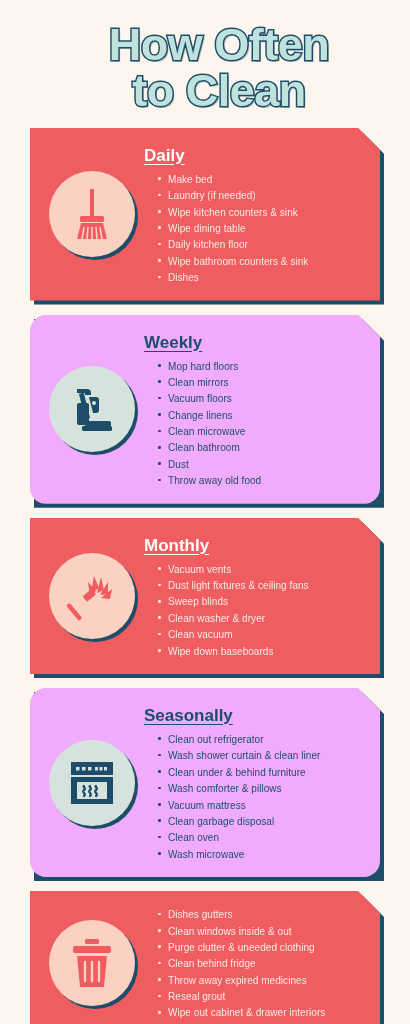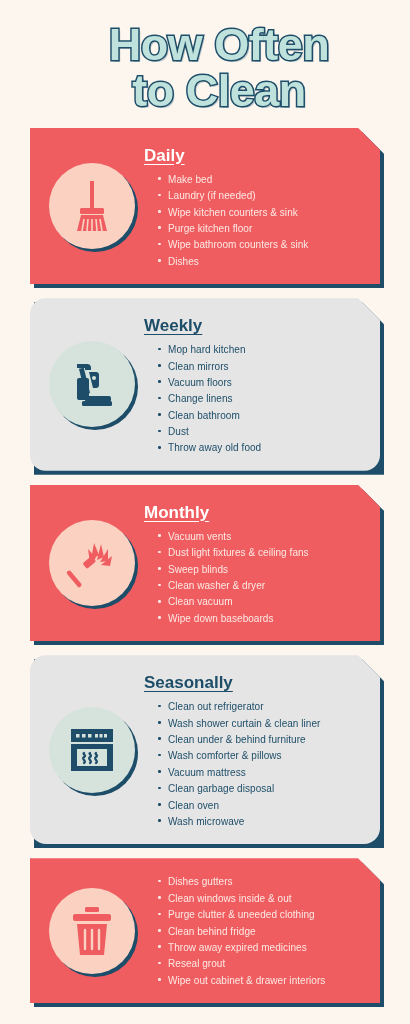--- a/index.html
+++ b/index.html
@@ -57,21 +57,21 @@
   }
   .card {
     position: relative;
     display: flex;
     align-items: flex-end;
     padding: 14px 12px 14px 10px;
     min-height: 108px;
     box-sizing: border-box;
   }
   .card.red   { background: #ef5d60; }
-  .card.mint  { background: #e5e5e5; border-radius: 16px; }
+  .card.mint  { background: #f0abfc; border-radius: 16px; }
 
   
   .icon-cell {
     flex: 0 0 104px;
     display: flex;
     align-items: center;
     justify-content: center;
     align-self: center;
   }
   .medallion {
@@ -175,21 +175,22 @@
       </svg>
             </div>
           </div>
         </div>
         <div class="text-cell">
           <div class="card-title">Daily</div>
           <ul class="task-list">
             <li>Make bed</li>
             <li>Laundry (if needed)</li>
             <li>Wipe kitchen counters &amp; sink</li>
-            <li>Purge kitchen floor</li>
+            <li>Wipe dining table</li>
+            <li>Daily kitchen floor</li>
             <li>Wipe bathroom counters &amp; sink</li>
             <li>Dishes</li>
           </ul>
         </div>
       </div>
     </div>
     <div class="card-wrap">
       <div class="card-shadow"></div>
       <div class="card mint">
         <div class="icon-cell">
@@ -204,24 +205,25 @@
         <circle cx="29" cy="20" r="2" fill="#d6e3dc"></circle>
         <rect x="20" y="38" width="26" height="6" rx="2" fill="#1d4d68"></rect>
         <rect x="17" y="43" width="30" height="5" rx="1.5" fill="#1d4d68"></rect>
       </svg>
             </div>
           </div>
         </div>
         <div class="text-cell">
           <div class="card-title">Weekly</div>
           <ul class="task-list">
-            <li>Mop hard kitchen</li>
+            <li>Mop hard floors</li>
             <li>Clean mirrors</li>
             <li>Vacuum floors</li>
             <li>Change linens</li>
+            <li>Clean microwave</li>
             <li>Clean bathroom</li>
             <li>Dust</li>
             <li>Throw away old food</li>
           </ul>
         </div>
       </div>
     </div>
     <div class="card-wrap">
       <div class="card-shadow"></div>
       <div class="card red">

